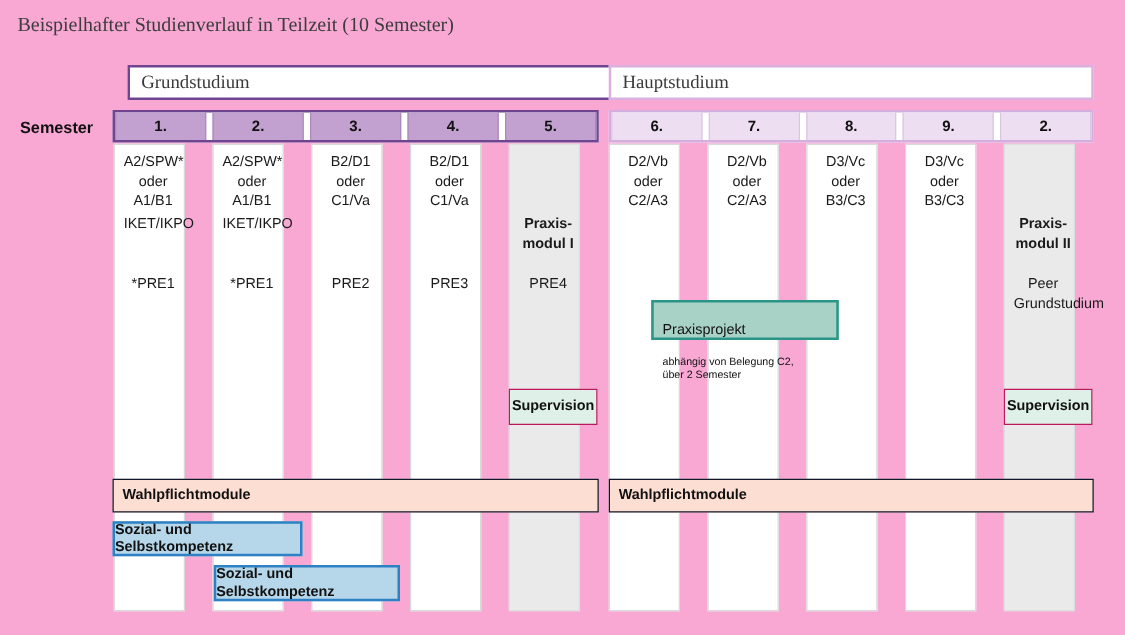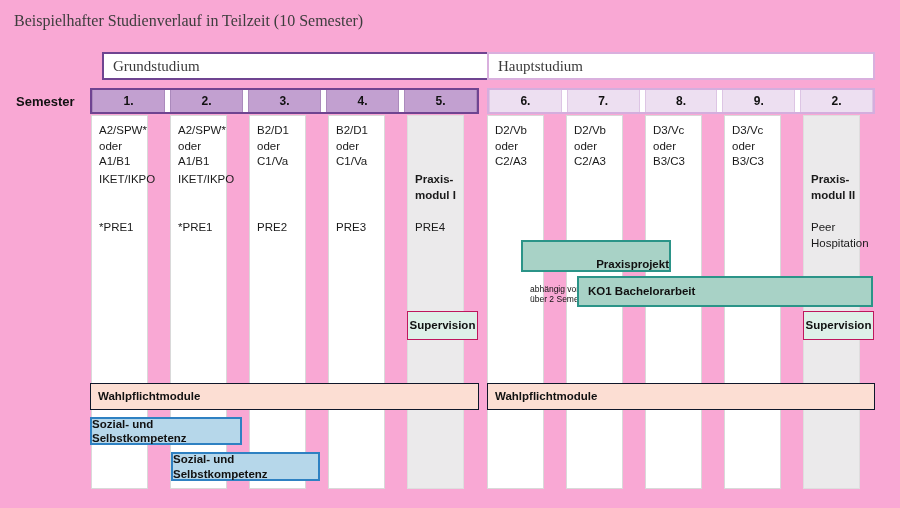--- a/index.html
+++ b/index.html
@@ -31,21 +31,21 @@
   .sem-row.h-row { left:487px; width:388px; border:2px solid #d4aede; }
   .sem-cell {
     flex:1; display:flex; align-items:center; justify-content:center;
     font-size:12px; font-weight:bold; color:#111; box-sizing:border-box;
   }
   .g-row .sem-cell { background:#c2a0d0; border-left:1px solid #ab8abc; border-right:1px solid #ab8abc; }
   .h-row .sem-cell { background:#eddff1; border-left:1px solid #ddc5e4; border-right:1px solid #ddc5e4; }
 
   .col {
     position:absolute; top:115px; width:57px; height:374px;
-    background:#ffffff; border:1px solid #d9d9d9; box-sizing:border-box;
+    background:#ffffff; border:1px solid #d9d9d9; box-sizing:border-box;text-align:center;
   }
   .col.gray { background:#ebeaeb; border-color:#dedede; }
   .cell-text {
     position:absolute; left:7px; right:1px;
     font-size:11.5px; line-height:1.35; color:#1a1a1a; white-space:pre-line;
   }
   .t-top { top:7px; }
   .t-mid { top:56px; }
   .t-bot { top:104px; }
   .bold { font-weight:bold; }
@@ -64,21 +64,21 @@
   .ov-seminar      { left:249px; top:274px; width:72px;  height:33px; padding:3px 0 0 6px; }
   .ov-supervision1 { left:407px; top:311px; width:71px;  height:29px; }
   .ov-praxisprojekt{ left:521px; top:240px; width:150px; height:32px; padding:2px 0 0 7px; }
   .ov-ko1          { left:577px; top:276px; width:296px; height:31px; padding-left:9px; }
   .ov-supervision2 { left:803px; top:311px; width:71px;  height:29px; }
   .ov-wahl-g       { left:90px;  top:383px; width:389px; height:27px; padding-left:7px; }
   .ov-wahl-h       { left:487px; top:383px; width:388px; height:27px; padding-left:7px; }
   .ov-sozial1      { left:90px;  top:417px; width:152px; height:28px; }
   .ov-sozial2      { left:171px; top:452px; width:149px; height:29px; }
 
-  .pp-title { font-size:11.5px; font-weight:bold; line-height:1.1;text-align:right; }
+  .pp-title { font-size:11.5px; font-weight:normal; line-height:1.1; }
   .pp-note  { font-size:8.5px;  font-weight:normal; line-height:1.15; white-space:pre-line; }
 </style>
 </head>
 <body>
 
 <div class="canvas">
 
   <div class="page-title">Beispielhafter Studienverlauf in Teilzeit (10 Semester)</div>
 
   <div class="section-box section-grund">
@@ -166,37 +166,34 @@
 oder
 B3/C3</div>
     <div class="cell-text t-mid"></div>
     <div class="cell-text t-bot"></div>
   </div>
   <div class="col gray" style="left:803px;">
     <div class="cell-text t-top"></div>
     <div class="cell-text t-mid bold">Praxis-
 modul II</div>
     <div class="cell-text t-bot">Peer
-Hospitation</div>
+Grundstudium</div>
   </div>
 
 
   <div class="overlay mint ov-supervision1 center-all">
     <span>Supervision</span>
   </div>
 
   <div class="overlay teal ov-praxisprojekt">
     <div class="pp-title">Praxisprojekt</div>
     <div class="pp-note">abhängig von Belegung C2,
 über 2 Semester</div>
   </div>
 
-  <div class="overlay teal ov-ko1 center-v">
-    <span>KO1 Bachelorarbeit</span>
-  </div>
 
   <div class="overlay mint ov-supervision2 center-all">
     <span>Supervision</span>
   </div>
 
   <div class="overlay peach ov-wahl-g center-v">
     <span>Wahlpflichtmodule</span>
   </div>
   <div class="overlay peach ov-wahl-h center-v">
     <span>Wahlpflichtmodule</span>

